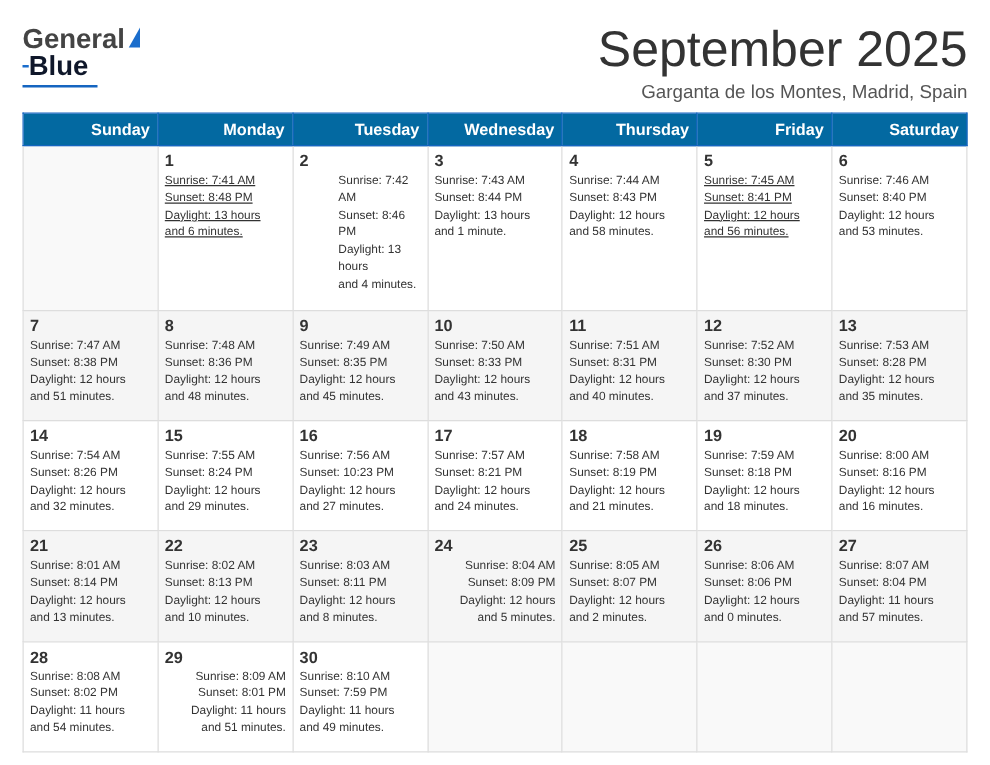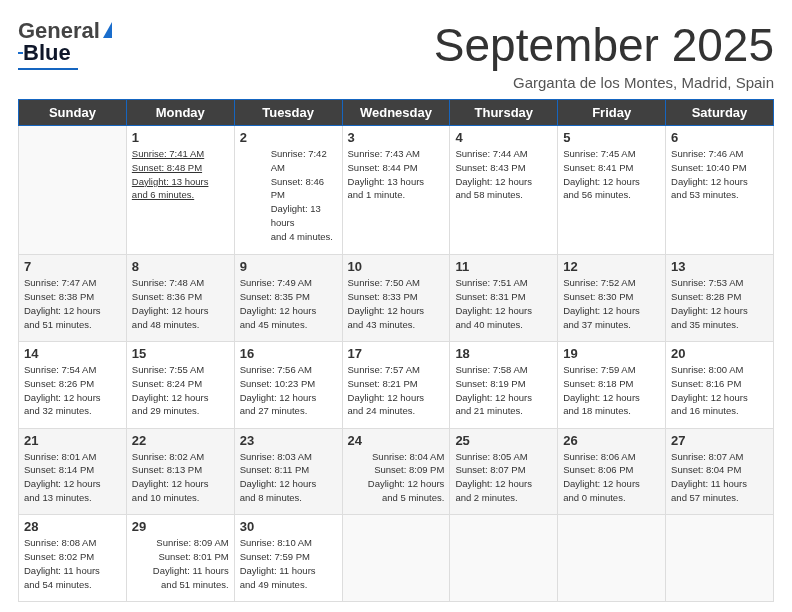--- a/index.html
+++ b/index.html
@@ -33,42 +33,42 @@
     .logo-line {
       width: 60px;
       height: 2px;
       background: #1565c0;
       margin-top: 2px;
     }
     .title-block {
       text-align: right;
     }
     .month-title {
-      font-size: 46px;
+      font-size: 40px;
       font-weight: normal;
       color: #333;
     }
     .location {
       font-size: 15px;
       color: #555;
       margin-top: 2px;
     }
     .calendar {
       flex: 1;
       border: 1px solid #ccc;
       border-collapse: collapse;
       width: 100%;
       table-layout: fixed;
     }
     .calendar th {
-      background: #404040;
+      background: #0369a1;
       color: #fff;
       font-size: 13px;
       padding: 5px 6px;
-      text-align: center;
+      text-align: right;
       border: 1px solid #1565c0;
     }
     .calendar td {
       vertical-align: top;
       padding: 4px 5px;
       font-size: 10px;
       color: #333;
       border: 1px solid #ddd;
       height: 82px;
     }
@@ -146,29 +146,29 @@
           </td>
           <td>
             <span class="day-num">4</span>
             <div class="sun-info" style="white-space: pre-line;">Sunrise: 7:44 AM
 Sunset: 8:43 PM
 Daylight: 12 hours
 and 58 minutes.</div>
           </td>
           <td>
             <span class="day-num">5</span>
-            <div class="sun-info" style="white-space: pre-line;">Sunrise: 7:45 AM
+            <div class="sun-info" style="white-space: pre-line; text-decoration: underline;">Sunrise: 7:45 AM
 Sunset: 8:41 PM
 Daylight: 12 hours
 and 56 minutes.</div>
           </td>
           <td>
             <span class="day-num">6</span>
             <div class="sun-info" style="white-space: pre-line;">Sunrise: 7:46 AM
-Sunset: 10:40 PM
+Sunset: 8:40 PM
 Daylight: 12 hours
 and 53 minutes.</div>
           </td>
         </tr>
         <tr class="row-shaded">
           <td>
             <span class="day-num">7</span>
             <div class="sun-info" style="white-space: pre-line;">Sunrise: 7:47 AM
 Sunset: 8:38 PM
 Daylight: 12 hours

